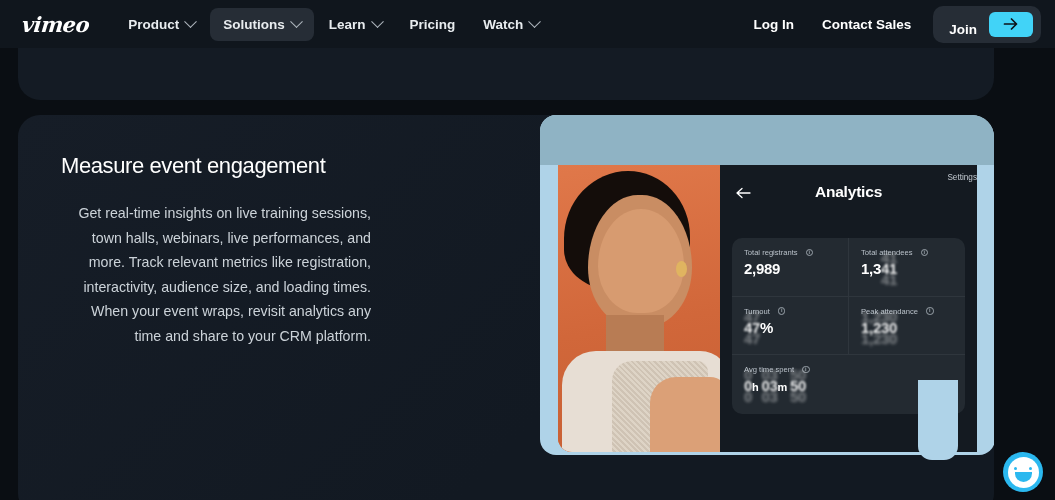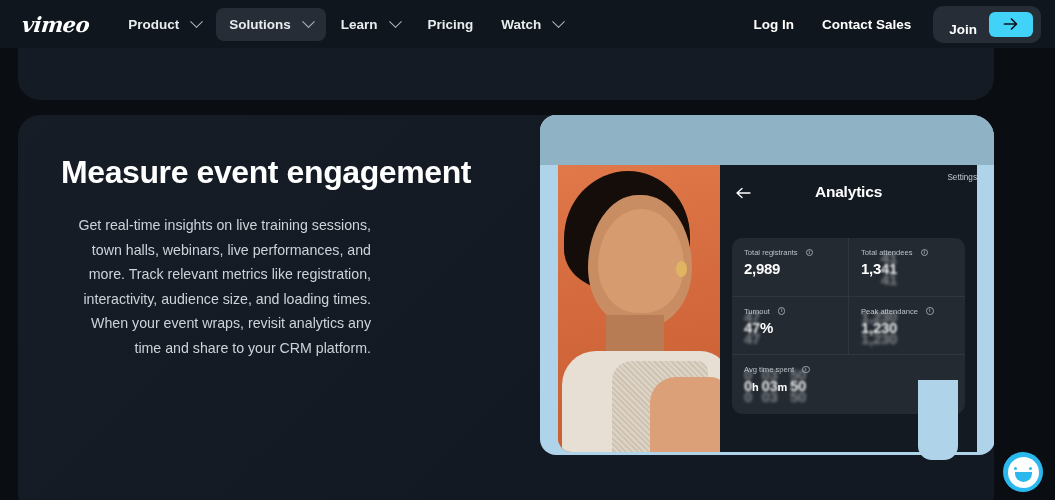--- a/index.html
+++ b/index.html
@@ -18,21 +18,21 @@
     padding: 0 14px 0 22px; z-index: 40;
   }
   .logo {
     font-family: "DejaVu Serif", serif;
     font-style: italic; font-weight: 700; font-size: 21px;
     color: #ffffff; letter-spacing: -0.5px; margin-right: 26px;
     transform: skewX(-6deg);
   }
   .nav { display: flex; align-items: center; gap: 2px; }
   .nav-item {
-    display: flex; align-items: center; gap: 13px;
+    display: flex; align-items: center; gap: 7px;
     padding: 9px 13px; border-radius: 8px;
     color: #e8ecef; font-size: 13.5px; font-weight: 600; white-space: nowrap;
   }
   .nav-item.active { background: #262d36; }
   .chev {
     width: 9px; height: 9px; border-right: 1.8px solid #aeb6bd;
     border-bottom: 1.8px solid #aeb6bd; transform: rotate(45deg) translate(-2px,-2px);
   }
   .header-right { margin-left: auto; display: flex; align-items: center; gap: 4px; }
   .hdr-link { color: #ffffff; font-size: 13.5px; font-weight: 600; padding: 9px 12px; white-space: nowrap; }
@@ -60,21 +60,21 @@
   
   .card-main {
     position: absolute; left: 18px; top: 115px; width: 976px; height: 400px;
     background: linear-gradient(135deg, #161d27 0%, #121922 60%);
     border-radius: 22px; overflow: hidden;
   }
 
   
   .copy { position: absolute; left: 43px; top: 38px; width: 420px; }
   .headline {
-    color: #ffffff; font-size: 32px; font-weight: 700;
+    color: #ffffff; font-size: 22px; font-weight: 400;
     letter-spacing: -0.4px; line-height: 1.2;
   }
   .body-copy {
     margin-top: 22px; color: #ccd3d9; font-size: 14.2px; line-height: 1.72;
     max-width: 310px;
     text-align: right;
   }
 
   
   .mock { position: absolute; left: 522px; top: 0px; width: 455px; height: 400px; }

